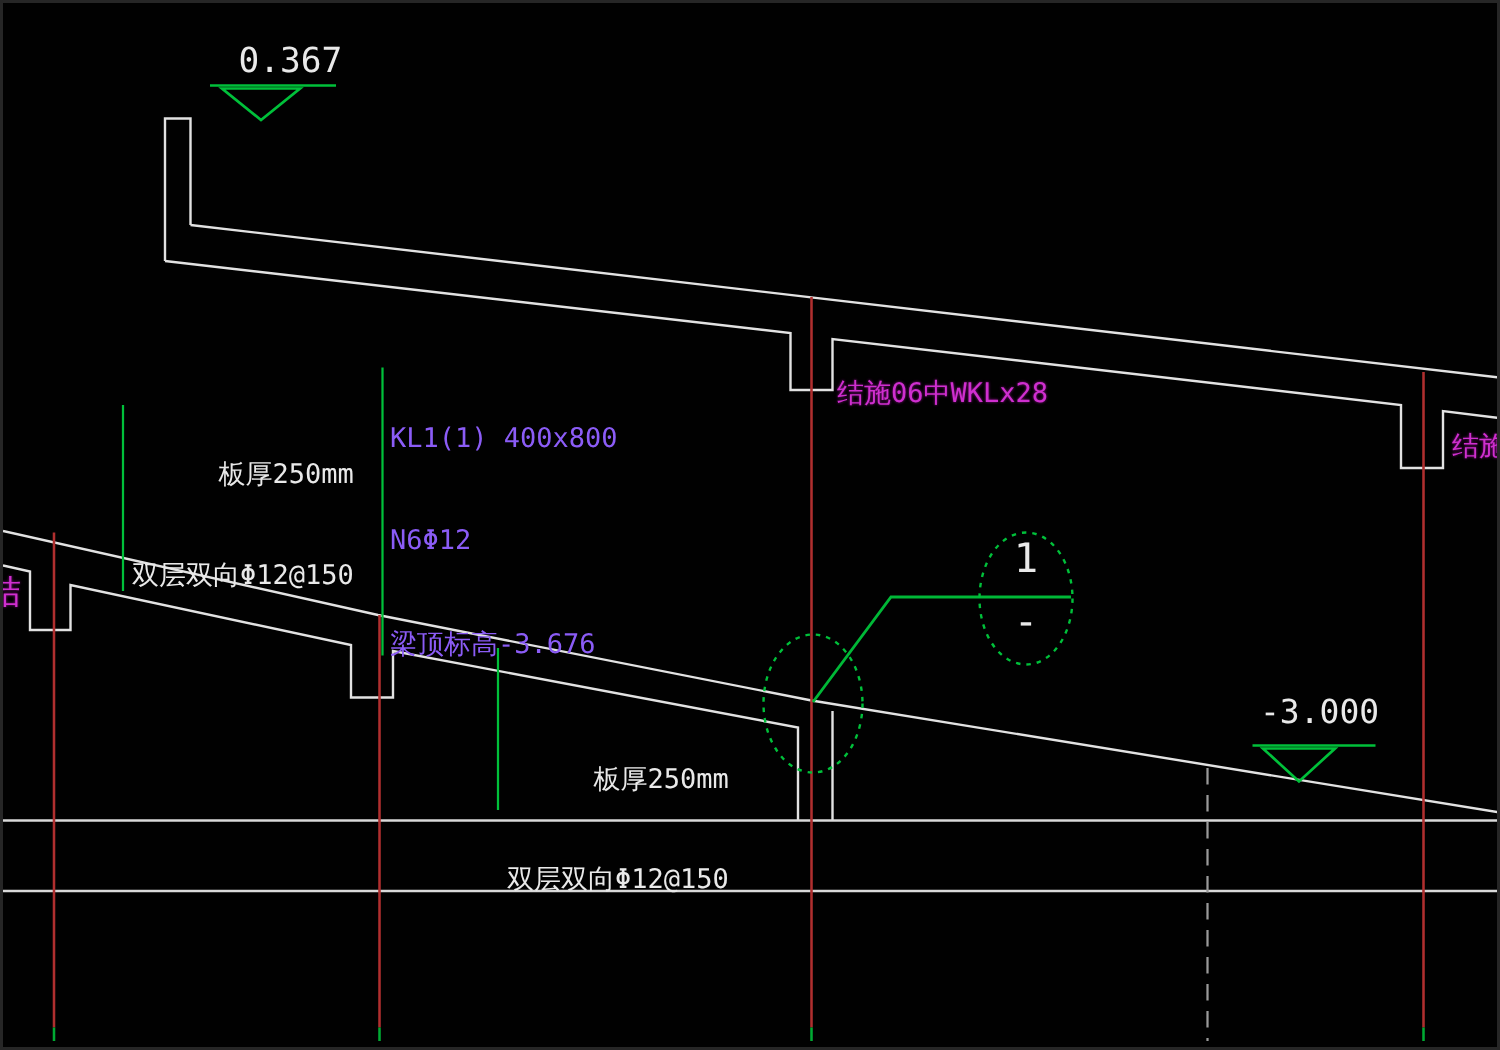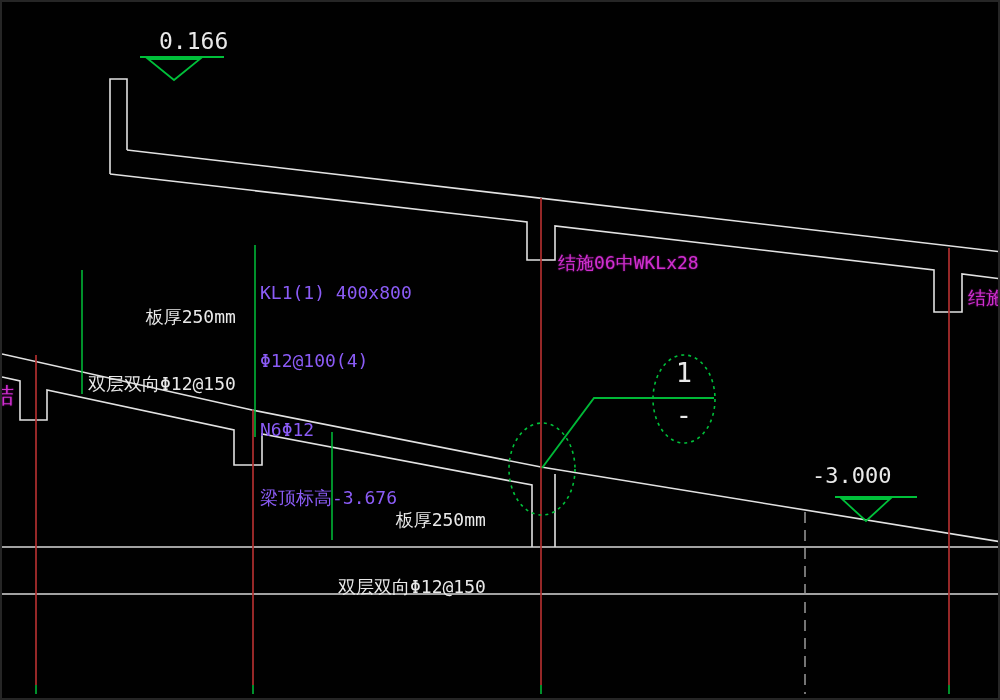--- a/index.html
+++ b/index.html
@@ -68,34 +68,33 @@
     <g stroke="#00c03a" stroke-width="1.8" fill="none">
       <line x1="833" y1="495" x2="915" y2="495"></line>
       <polygon points="840,497 888,497 864,519"></polygon>
     </g>
 
     <ellipse cx="540" cy="467" rx="33" ry="46" fill="none" stroke="#00c03a" stroke-width="1.6" stroke-dasharray="3,4"></ellipse>
     <polyline points="540,466 592,396 712,396" fill="none" stroke="#00b837" stroke-width="1.9"></polyline>
     <ellipse cx="682" cy="397" rx="31" ry="44" fill="none" stroke="#00c03a" stroke-width="1.6" stroke-dasharray="3,4"></ellipse>
   </svg>
 
-  <div class="txt t-white" style="left:157px;top:27px;font-size:23px;">0.166</div>
+  <div class="txt t-white" style="left:157px;top:27px;font-size:23px;">0.367</div>
 
-  <div class="txt t-white" style="left:810px;top:462px;font-size:22px;">-3.000</div>
+  <div class="txt t-white" style="left:838px;top:462px;font-size:22px;">-3.000</div>
 
 
   <div class="txt t-magenta" style="left:556px;top:251px;font-size:18px;">结施06中WKLx28</div>
 
   <div class="txt t-magenta" style="left:966px;top:286px;font-size:18px;">结施0</div>
 
   <div class="txt t-magenta" style="left:-10px;top:382px;font-size:22px;">结</div>
 
   <div class="txt t-green note-block" style="left:258px;top:241px;font-size:18px;">
     <div>KL1(1) 400x800</div>
-    <div>Φ12@100(4)</div>
     <div>N6Φ12</div>
     <div>梁顶标高-3.676</div>
   </div>
 
   <div class="txt t-white slab-note" style="left:86px;top:265px;font-size:18px;">
     <div>板厚250mm</div>
     <div>双层双向Φ12@150</div>
   </div>
 
   <div class="txt t-white slab-note" style="left:336px;top:468px;font-size:18px;">

